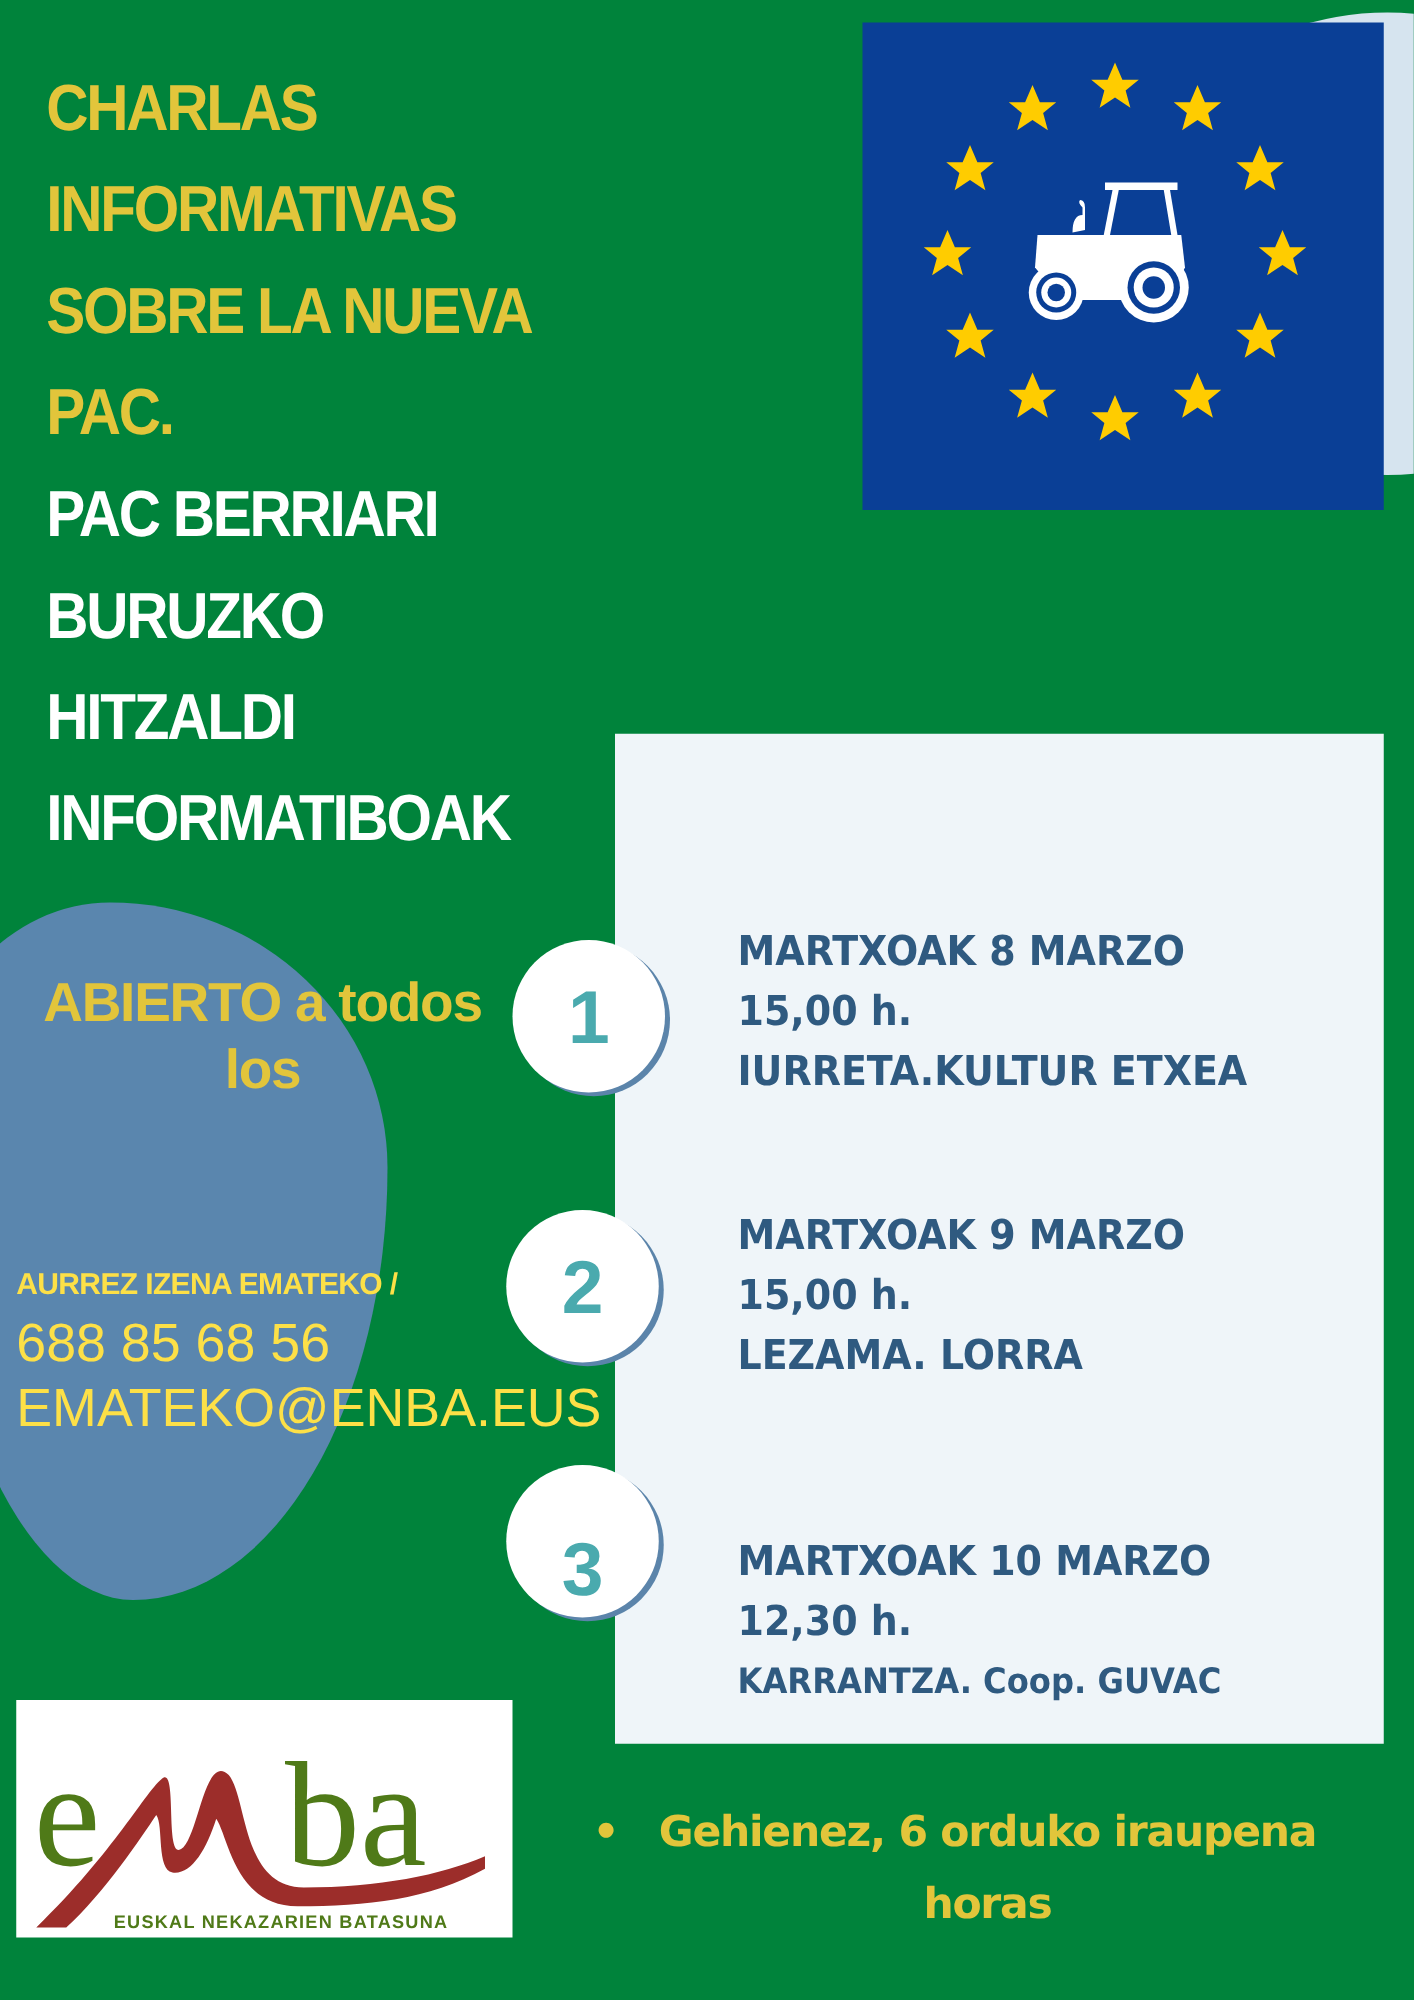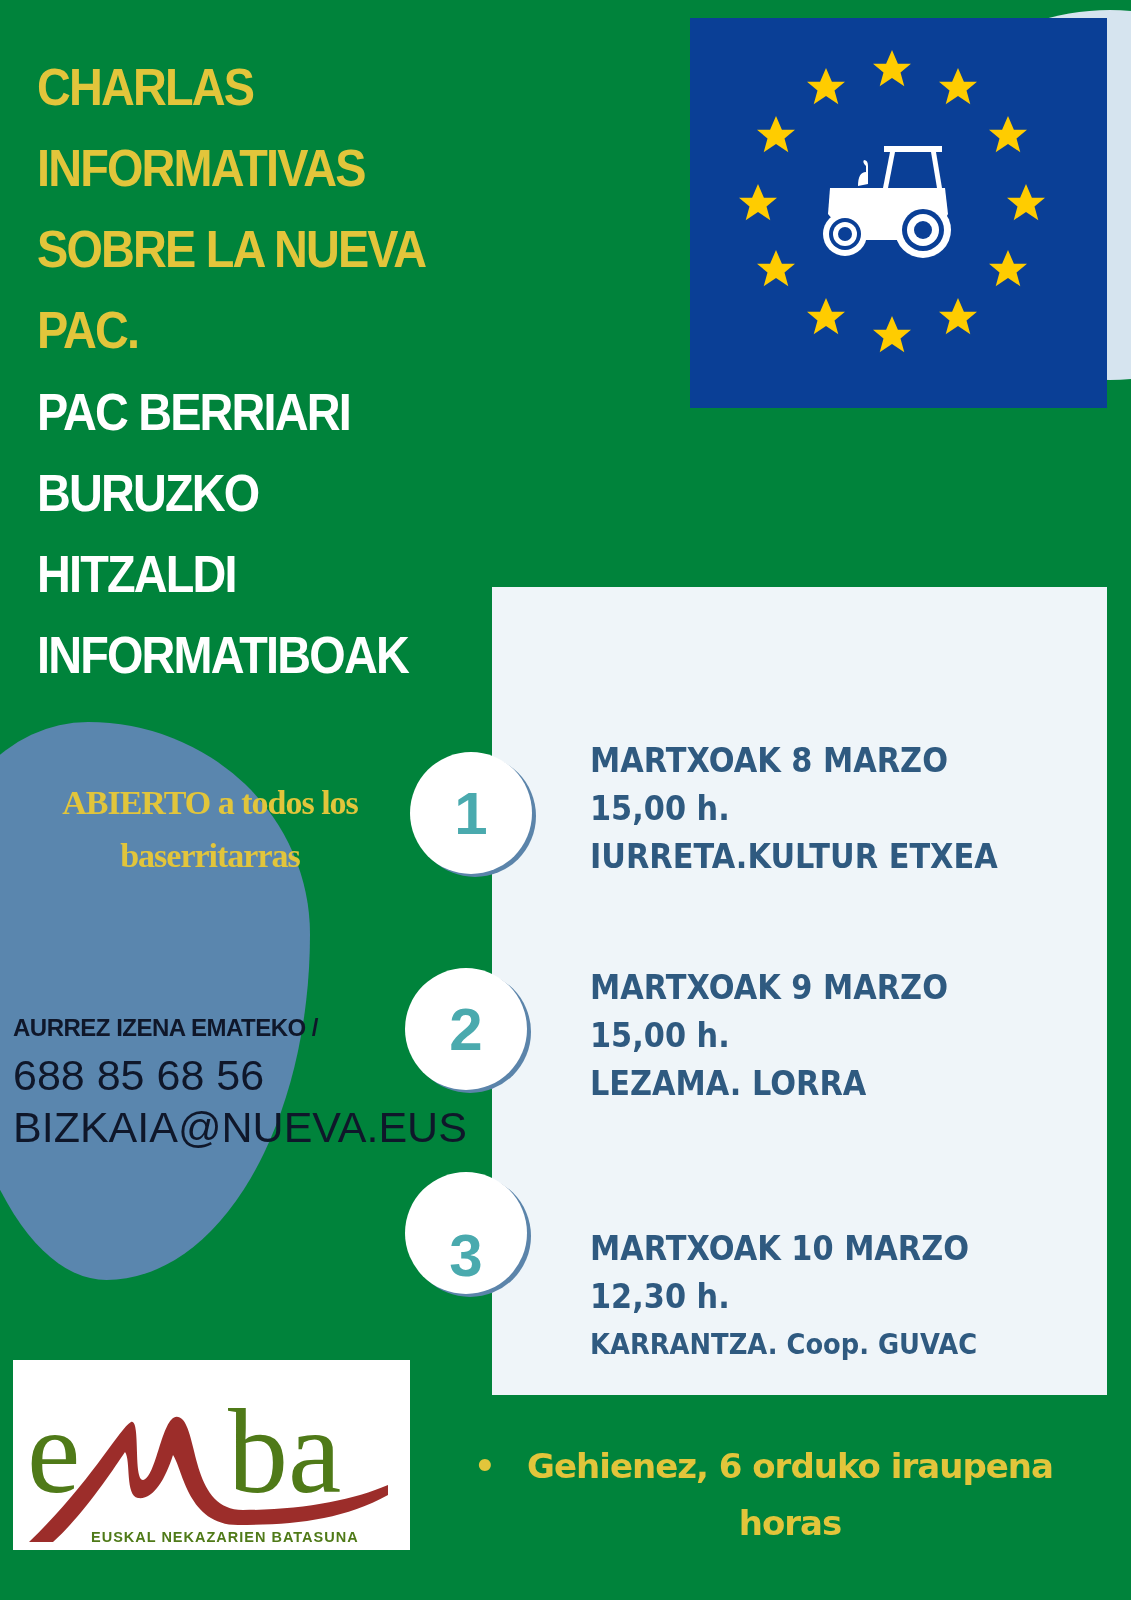--- a/index.html
+++ b/index.html
@@ -36,25 +36,25 @@
     left: 690px; top: 18px; width: 417px; height: 390px; background: #0a3f96;
   }
 
   
   .panel {
     left: 492px; top: 587px; width: 615px; height: 808px; background: #eff5f9;
   }
 
   .open-note {
     left: 10px; top: 776px; width: 400px; text-align: center;
-    color: #e2c53b; font-weight: bold; font-size: 34px; line-height: 53px;
-    font-family: Liberation Serif, serif; letter-spacing: -1px;
+    color: #e2c53b; font-weight: bold; font-size: 44px; line-height: 53px;
+    font-family: Liberation Sans, sans-serif; letter-spacing: -1px;
   }
   .register {
-    left: 13px; top: 1007px; color: #0f172a;
+    left: 13px; top: 1007px; color: #fde047;
   }
   .register .lbl {
     font-weight: bold; font-size: 24px; line-height: 42px;
     font-family: "Liberation Sans", sans-serif; letter-spacing: -0.5px;
     white-space: nowrap;
   }
   .register .contact {
     font-size: 43px; line-height: 52px; white-space: nowrap;
     font-family: "Liberation Sans", sans-serif;
   }
@@ -141,27 +141,26 @@
     </g>
   </svg>
 </div>
 
 <div class="abs panel"></div>
 
 <div class="abs open-note">
   <div>
     <span>ABIERTO</span><span> a todos los</span>
   </div>
-  <div>baserritarras</div>
 </div>
 
 <div class="abs register">
   <div class="lbl">AURREZ IZENA EMATEKO /</div>
   <div class="contact">688 85 68 56</div>
-  <div class="contact">BIZKAIA@NUEVA.EUS</div>
+  <div class="contact">EMATEKO@ENBA.EUS</div>
 </div>
 
 <div class="abs num-circle" style="left:410px; top:752px;">1</div>
 <div class="abs num-circle" style="left:405px; top:968px;">2</div>
 <div class="abs num-circle" style="left:405px; top:1172px; align-items:flex-end; padding-bottom:0; box-sizing:border-box;">
   <span style="margin-bottom:4px;">3</span>
 </div>
 
 <div class="abs event" style="left:590px; top:737px;">
   <div>MARTXOAK 8 MARZO</div>

